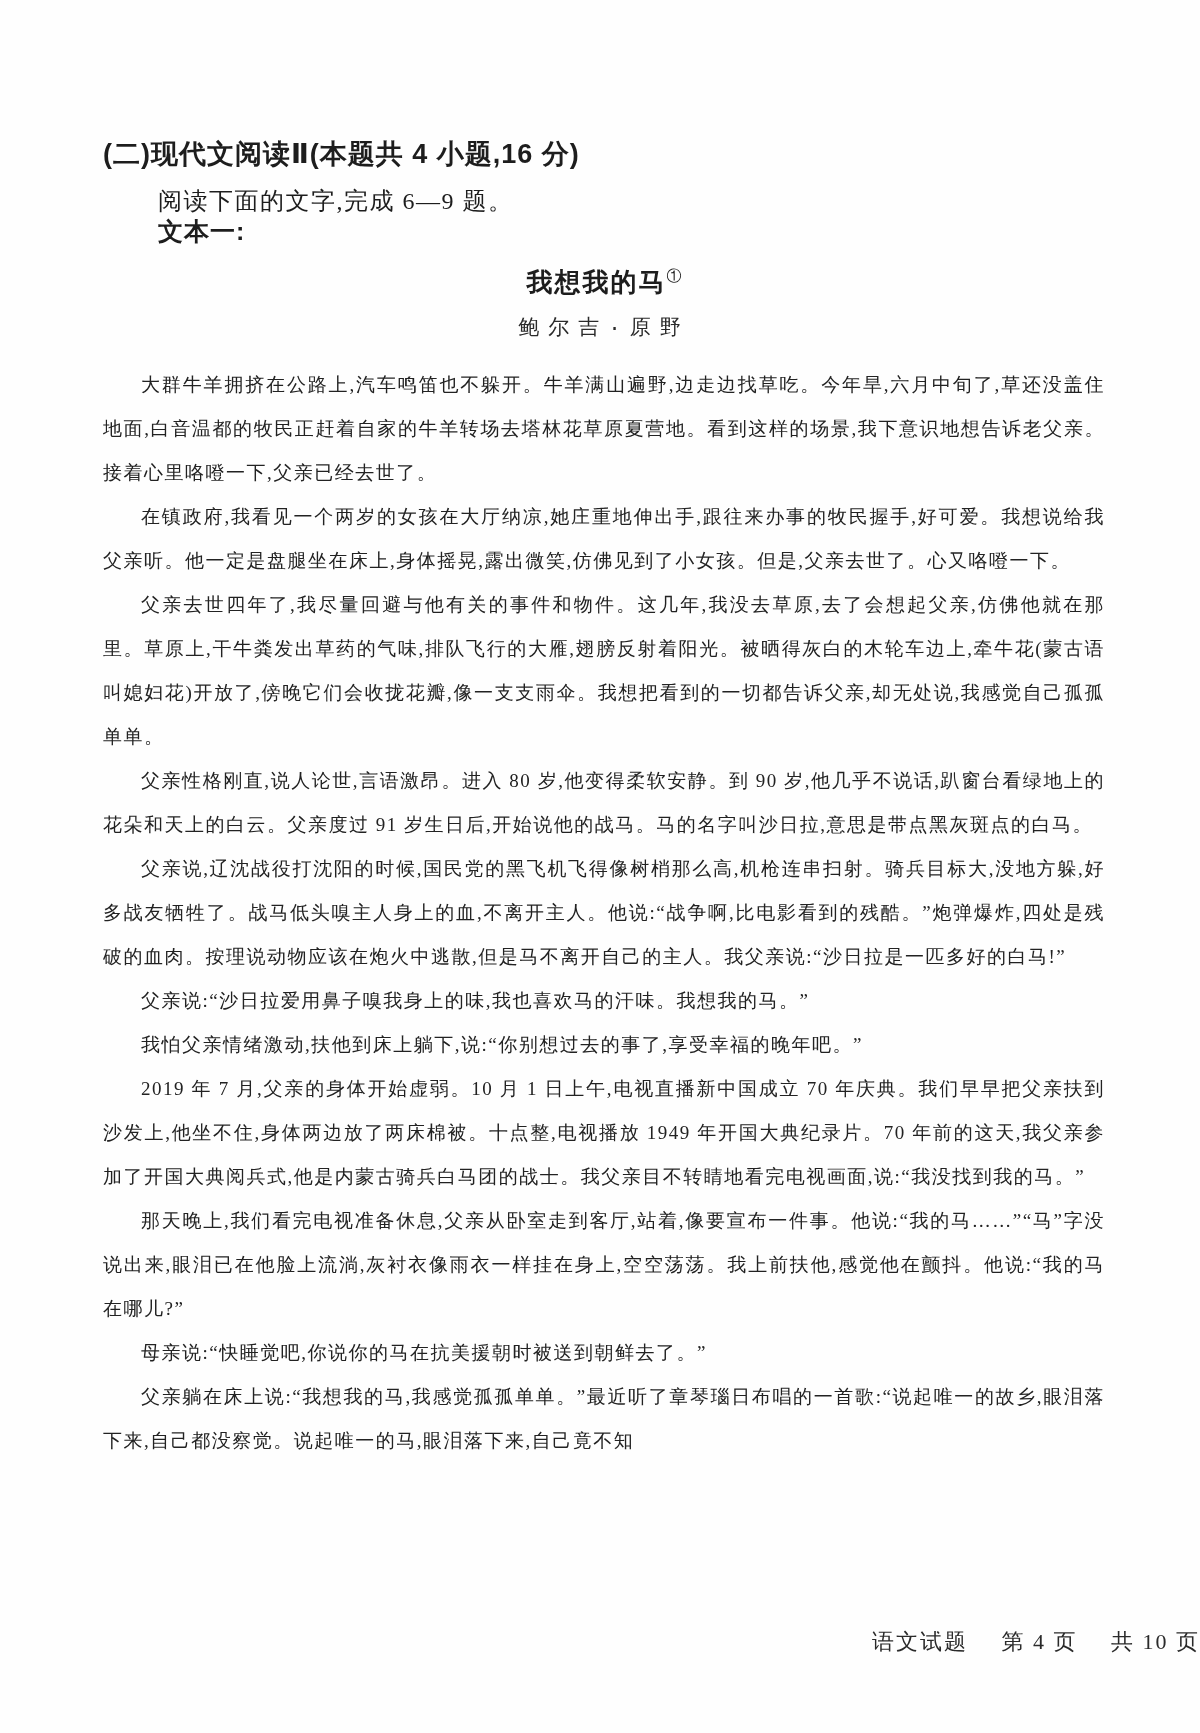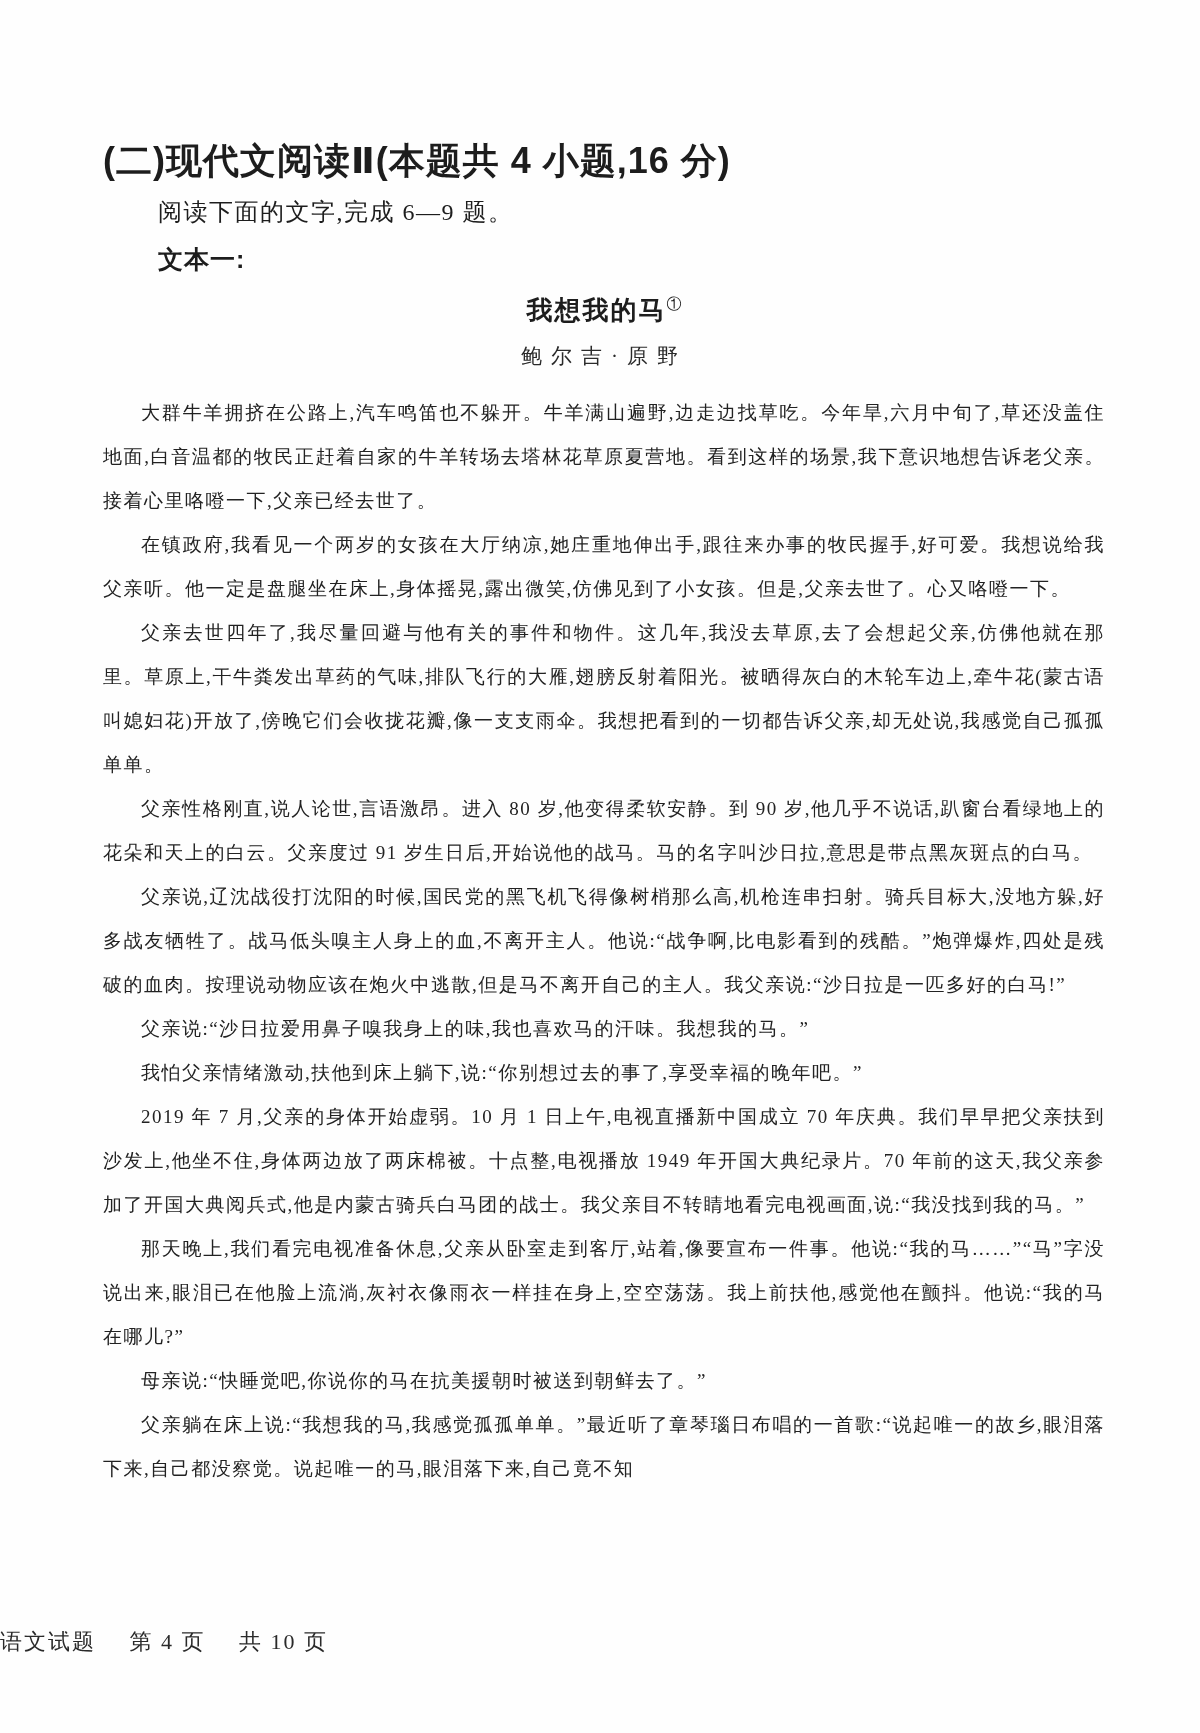--- a/index.html
+++ b/index.html
@@ -22,33 +22,32 @@
     width: 1200px;
     height: 1733px;
     background: #fefefe;
     padding: 138px 95px 0 103px;
   }
 
   
   .section-heading {
     font-family: "Liberation Sans", "DejaVu Sans", sans-serif;
     font-weight: 700;
-    font-size: 36px;
+    font-size: 27px;
     line-height: 1.25;
     letter-spacing: 1px;
     margin-bottom: 15px;
   }
 
   
   .instruction {
     font-size: 24px;
     line-height: 1.2;
     letter-spacing: 1.5px;
     padding-left: 55px;
-    margin-bottom: 17px;
   }
 
   
   .text-label {
     font-family: "Liberation Sans", "DejaVu Sans", sans-serif;
     font-weight: 700;
     font-size: 25px;
     line-height: 1.2;
     letter-spacing: 1px;
     padding-left: 55px;
@@ -74,20 +73,21 @@
   }
 
   
   .author {
     font-size: 21px;
     line-height: 1.2;
     text-align: center;
     letter-spacing: 9px;
     margin-bottom: 22px;
     color: #2a2a2a;
+    font-family: Liberation Mono, monospace;
   }
 
   
   .body-text {
     width: 1002px;
   }
 
   .para {
     font-size: 19px;
     line-height: 44px;
@@ -97,21 +97,21 @@
     text-indent: 2em;
     color: #222222;
   }
 
   
   .page-footer {
     position: absolute;
     bottom: 76px;
     left: 0;
     width: 1200px;
-    text-align: left;
+    text-align: right;
     font-size: 22px;
     letter-spacing: 2px;
     color: #2a2a2a;
   }
 
   .page-footer .seg { display: inline-block; }
   .page-footer .seg + .seg { margin-left: 26px; }
 </style>
 </head>
 <body>

